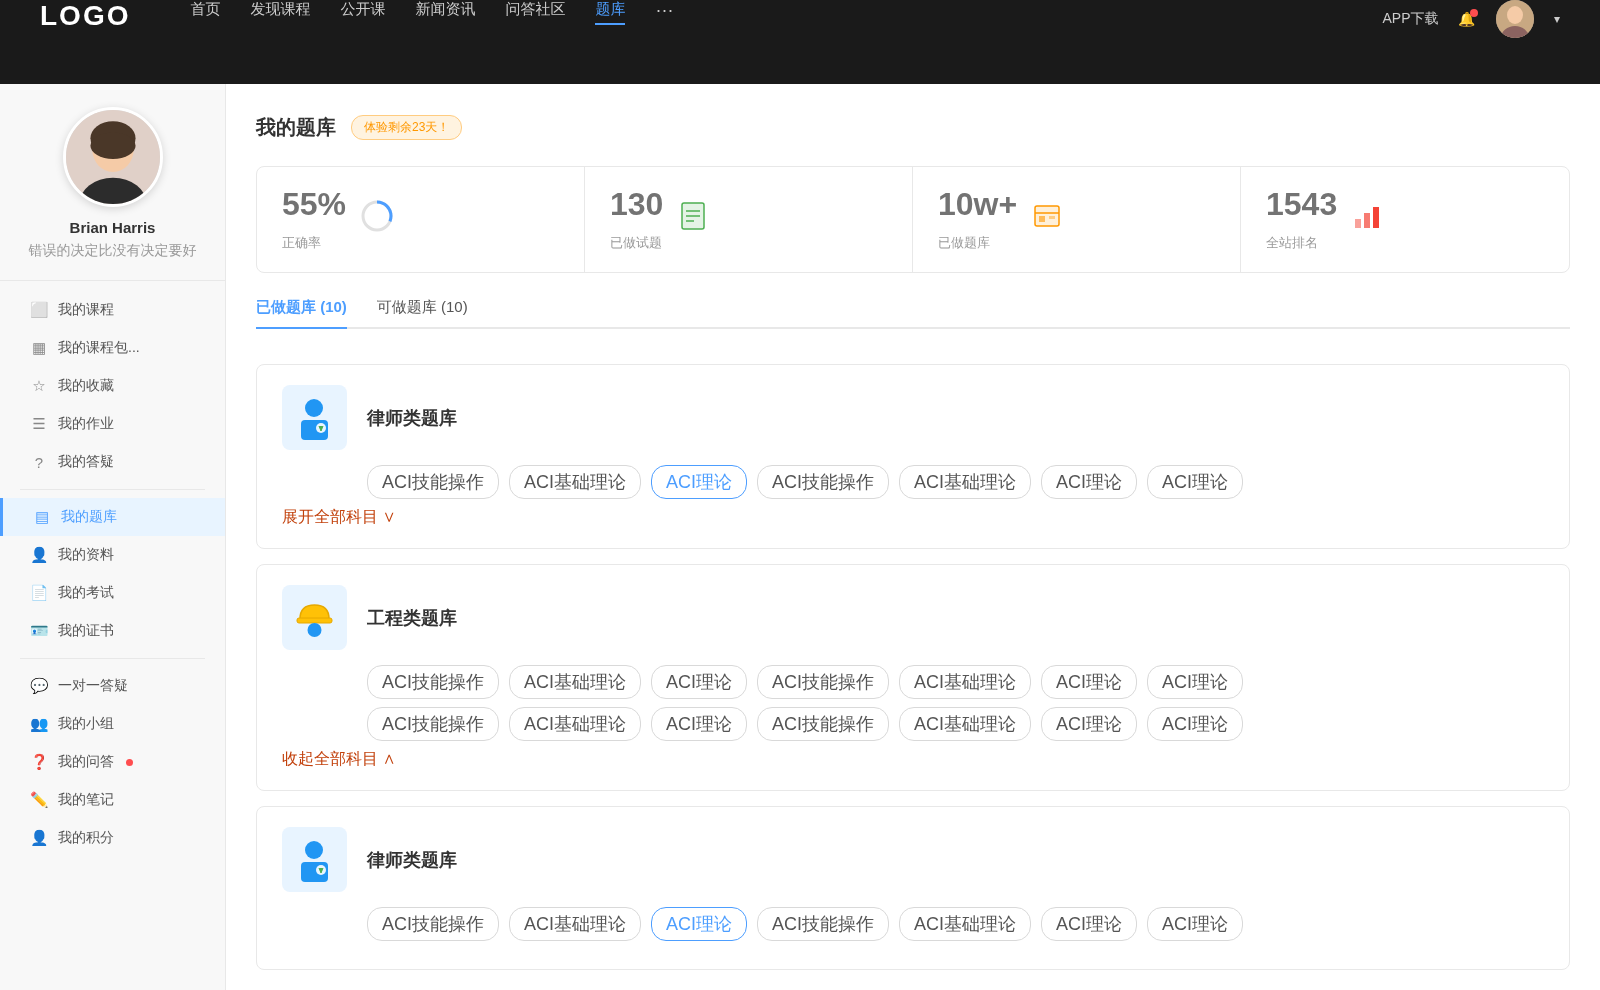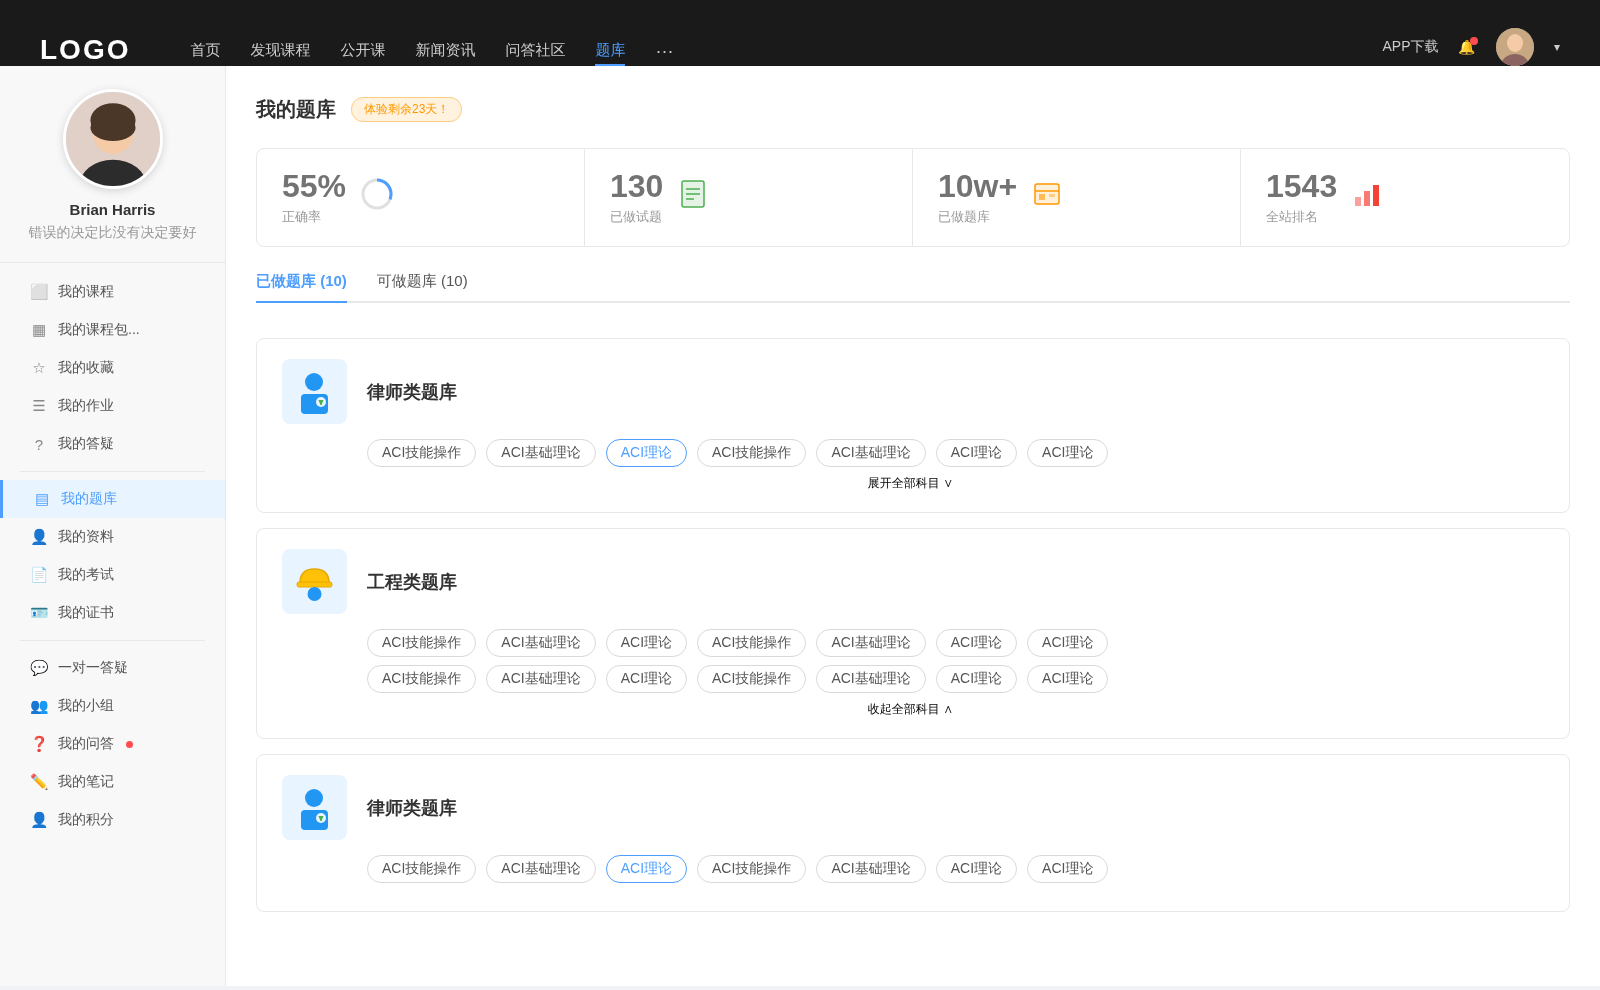--- a/index.html
+++ b/index.html
@@ -1,23 +1,23 @@
 <!DOCTYPE html>
 <html><head>
   <meta charset="utf-8">
   <style>
     * { box-sizing: border-box; margin: 0; padding: 0; }
     body { font-family: -apple-system, BlinkMacSystemFont, "PingFang SC", "Microsoft YaHei", sans-serif; background: #f0f2f5; min-height: 990px; }
 
     
     .navbar {
       background: #1a1a1a;
-      height: 66px;
-      display: flex;
-      align-items: flex-end;
+      height: 84px;
+      display: flex;
+      align-items: flex-start;
       padding: 0 40px;
       gap: 40px;
     }
     .navbar .logo {
       color: white;
       font-size: 28px;
       font-weight: bold;
       margin-right: 20px;
       letter-spacing: 2px;
     }
@@ -198,21 +198,21 @@
     .stat-text {}
     .stat-number {
       font-size: 32px;
       font-weight: 700;
       color: #737373;
       line-height: 1.1;
     }
     .stat-label {
       font-size: 13px;
       color: #999;
-      margin-top: 4px;
+      margin-top: 12px;
     }
     .stat-icon {
       font-size: 28px;
     }
     .icon-chart { color: #4d9eff; }
     .icon-doc { color: #4CAF50; }
     .icon-bank { color: #FF9800; }
     .icon-bar { color: #f44336; }
 
     
@@ -271,35 +271,35 @@
     .tags-row {
       display: flex;
       flex-wrap: wrap;
       gap: 10px;
       padding-left: 85px;
       margin-bottom: 8px;
     }
     .tag {
       padding: 4px 14px;
       border-radius: 15px;
-      font-size: 14px;
+      font-size: 18px;
       border: 1px solid #d9d9d9;
       color: #555;
       cursor: pointer;
       background: white;
     }
     .tag.active {
       border-color: #4d9eff;
       color: #4d9eff;
       background: white;
     }
     .expand-link {
-      text-align: center;
-      font-size: 12px;
-      color: #000000;
+      text-align: left;
+      font-size: 16px;
+      color: #c2410c;
       cursor: pointer;
       padding-right: 5px;
       margin-top: 5px;
     }
 
     
     .person-svg {
       width: 45px; height: 45px;
     }
 

